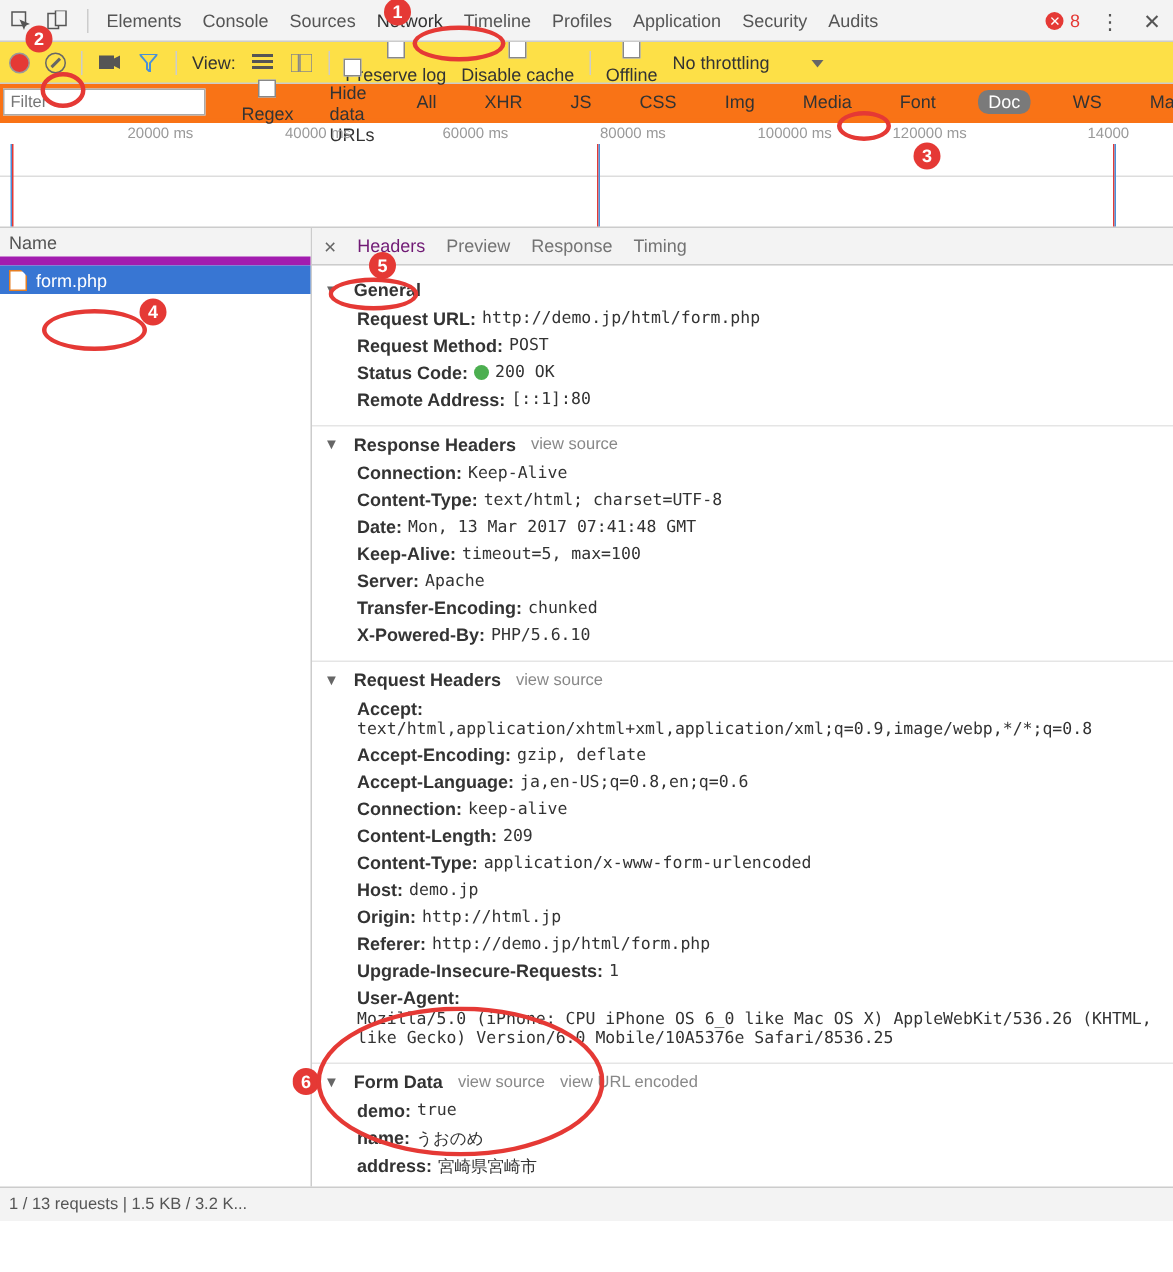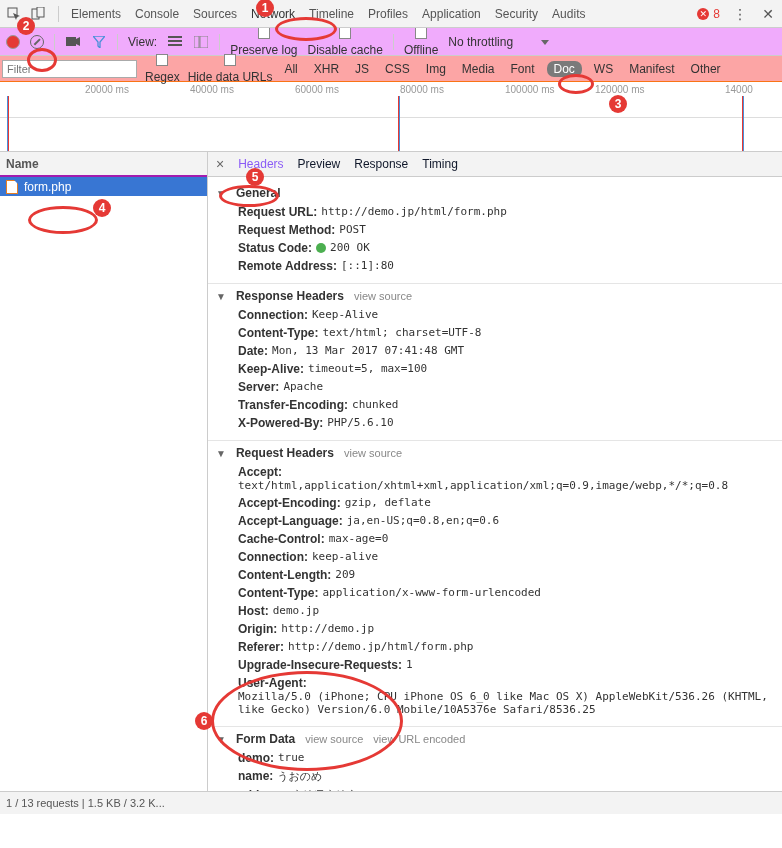--- a/index.html
+++ b/index.html
@@ -7,57 +7,57 @@
 .topbar { display: flex; align-items: center; height: 28px; border-bottom: 1px solid #ccc; background: #f3f3f3; padding: 0 6px; gap: 12px; position: relative; }
 .icon-btn { width: 16px; height: 16px; display: flex; align-items: center; justify-content: center; cursor: pointer; }
 .icon-group { display: flex; gap: 8px; }
 .tabs { display: flex; gap: 14px; flex: 1; }
 .tab { color: #555; cursor: pointer; padding: 6px 0; }
 .tab.active { color: #333; }
 .err-group { display: flex; align-items: center; gap: 4px; margin-left: auto; }
 .err-badge { width: 12px; height: 12px; border-radius: 50%; background: #e53935; color: #fff; font-size: 9px; display: flex; align-items: center; justify-content: center; }
 .err-count { color: #e53935; }
 
-.toolbar2 { display: flex; align-items: center; height: 28px; border-bottom: 1px solid #ccc; background: #f0abfc; padding: 0 6px; gap: 10px; }
+.toolbar2 { display: flex; align-items: center; height: 28px; border-bottom: 1px solid #ccc; background: #fde047; padding: 0 6px; gap: 10px; }
 .rec-btn { width: 14px; height: 14px; border-radius: 50%; background: #e53935; border: 1px solid #999; }
 .clear-btn { width: 14px; height: 14px; border-radius: 50%; border: 1.5px solid #666; position: relative; }
 .clear-btn::after { content: ""; position: absolute; left: 2px; top: 5px; width: 8px; height: 1.5px; background: #666; transform: rotate(-45deg); }
 .sep { width: 1px; height: 16px; background: #ccc; }
 .label-sm { color: #333; }
 .checkbox-wrap { display: flex; align-items: center; gap: 4px; flex-direction: column; }
 .checkbox { width: 12px; height: 12px; border: 1px solid #888; background: #fff; }
 .select-throttle { color: #333; padding-right: 40px; position: relative; }
 .select-throttle::after { content: ""; position: absolute; right: 4px; top: 5px; border-left: 4px solid transparent; border-right: 4px solid transparent; border-top: 5px solid #666; }
 
-.filterbar { display: flex; align-items: center; height: 26px; border-bottom: 1px solid #f97316; background: #fca5a5; padding: 0 2px; gap: 8px; }
+.filterbar { display: flex; align-items: center; height: 26px; border-bottom: 3px solid #f97316; background: #f97316; padding: 0 2px; gap: 24px; }
 .filter-input { width: 135px; height: 18px; border: 1px solid #aaa; background: #fff; padding: 0 4px; color: #888; font-size: 11px; }
 .filter-chip { color: #333; cursor: pointer; padding: 2px 4px; }
 .filter-chip.active { background: #7a7a7a; color: #fff; border-radius: 7px; padding: 1px 7px; }
 
 .timeline { height: 70px; border-bottom: 1px solid #ccc; position: relative; font-size: 10px; color: #999; }
 .time-tick { position: absolute; top: 2px; }
 .time-line { position: absolute; top: 14px; bottom: 0; width: 1px; background: #eee; }
 .time-line.red { background: #e53935; }
 .time-line.blue { background: #4a90d9; }
 .timeline-mid { position: absolute; left: 0; right: 0; top: 35px; height: 1px; background: #ddd; }
 
 .main { display: flex; height: 640px; border-bottom: 1px solid #ccc; }
 .left { width: 208px; border-right: 1px solid #ccc; display: flex; flex-direction: column; }
-.left-head { height: 25px; border-bottom: 2px solid #a21caf; display: flex; align-items: center; padding: 0 6px; color: #555; background: #f3f3f3; font-weight: bold; }
+.left-head { height: 25px; border-bottom: 6px solid #a21caf; display: flex; align-items: center; padding: 0 6px; color: #555; background: #f3f3f3; }
 .req-list { flex: 1; }
 .req-row { display: flex; align-items: center; height: 19px; padding: 0 6px; gap: 6px; }
 .req-row.sel { background: #3876d3; color: #fff; }
 .req-icon { width: 12px; height: 14px; border: 1px solid #e67e22; background: #fff; position: relative; }
 .req-icon::after { content: ""; position: absolute; right: -1px; top: -1px; border-left: 4px solid transparent; border-top: 4px solid #3876d3; }
 
 .right { flex: 1; display: flex; flex-direction: column; overflow: hidden; }
 .right-tabs { height: 25px; border-bottom: 1px solid #ccc; display: flex; align-items: center; gap: 14px; padding: 0 8px; background: #f3f3f3; }
 .close-x { color: #666; font-size: 14px; cursor: pointer; }
-.rtab { color: #0f172a; cursor: pointer; padding: 5px 0; }
-.rtab.active { color: #8b5cf6; text-align: right; }
+.rtab { color: #737373; cursor: pointer; padding: 5px 0; }
+.rtab.active { color: #701a75; text-align: right; }
 
 .details { flex: 1; overflow: auto; padding: 4px 0; }
 .section { padding: 2px 8px 8px; border-bottom: 1px solid #e5e5e5; }
 .sec-head { display: flex; align-items: center; gap: 10px; padding: 3px 0; }
 .disclosure { color: #666; font-size: 10px; }
 .sec-title { font-weight: bold; color: #333; }
 .view-link { color: #888; font-size: 11px; cursor: pointer; }
 .kv { padding: 2px 0 2px 22px; display: flex; flex-wrap: wrap; }
 .k { font-weight: bold; color: #333; margin-right: 4px; }
 .v { font-family: Menlo, Consolas, monospace; font-size: 11px; color: #333; }
@@ -290,42 +290,38 @@
               </div>
               <div class="kv">
                 <span class="k">Accept-Encoding:</span>
                 <span class="v">gzip, deflate</span>
               </div>
               <div class="kv">
                 <span class="k">Accept-Language:</span>
                 <span class="v">ja,en-US;q=0.8,en;q=0.6</span>
               </div>
               <div class="kv">
-                <span class="k">Cache-Control:</span>
-                <span class="v">max-age=0</span>
-              </div>
-              <div class="kv">
                 <span class="k">Connection:</span>
                 <span class="v">keep-alive</span>
               </div>
               <div class="kv">
                 <span class="k">Content-Length:</span>
                 <span class="v">209</span>
               </div>
               <div class="kv">
                 <span class="k">Content-Type:</span>
                 <span class="v">application/x-www-form-urlencoded</span>
               </div>
               <div class="kv">
                 <span class="k">Host:</span>
                 <span class="v">demo.jp</span>
               </div>
               <div class="kv">
                 <span class="k">Origin:</span>
-                <span class="v">http://demo.jp</span>
+                <span class="v">http://html.jp</span>
               </div>
               <div class="kv">
                 <span class="k">Referer:</span>
                 <span class="v">http://demo.jp/html/form.php</span>
               </div>
               <div class="kv">
                 <span class="k">Upgrade-Insecure-Requests:</span>
                 <span class="v">1</span>
               </div>
               <div class="kv">

